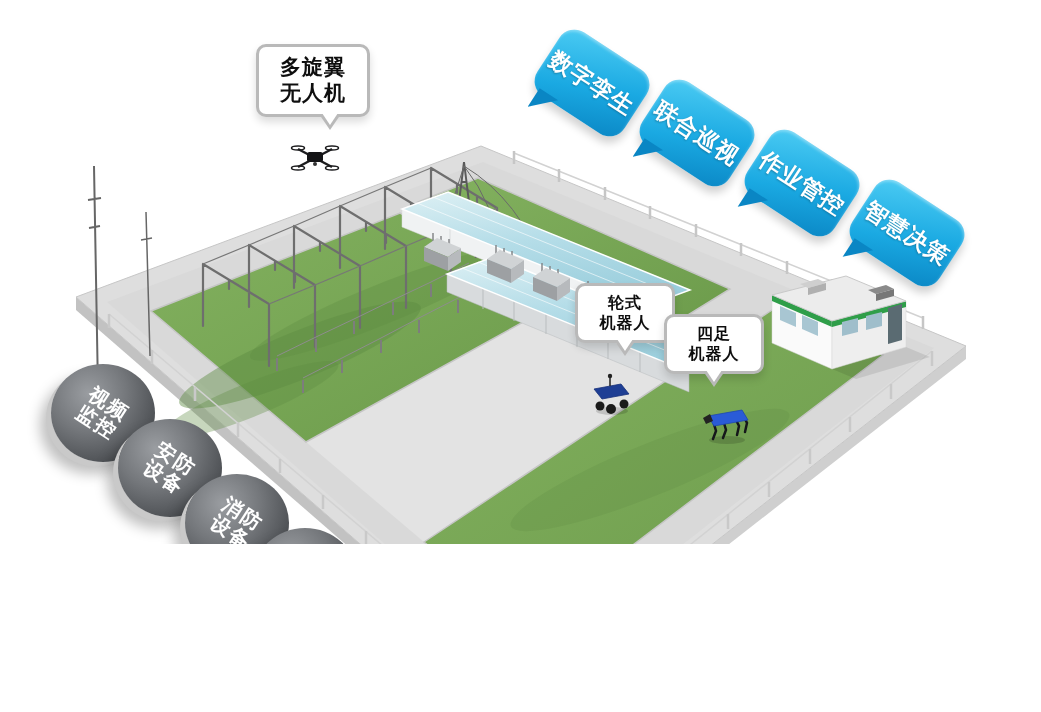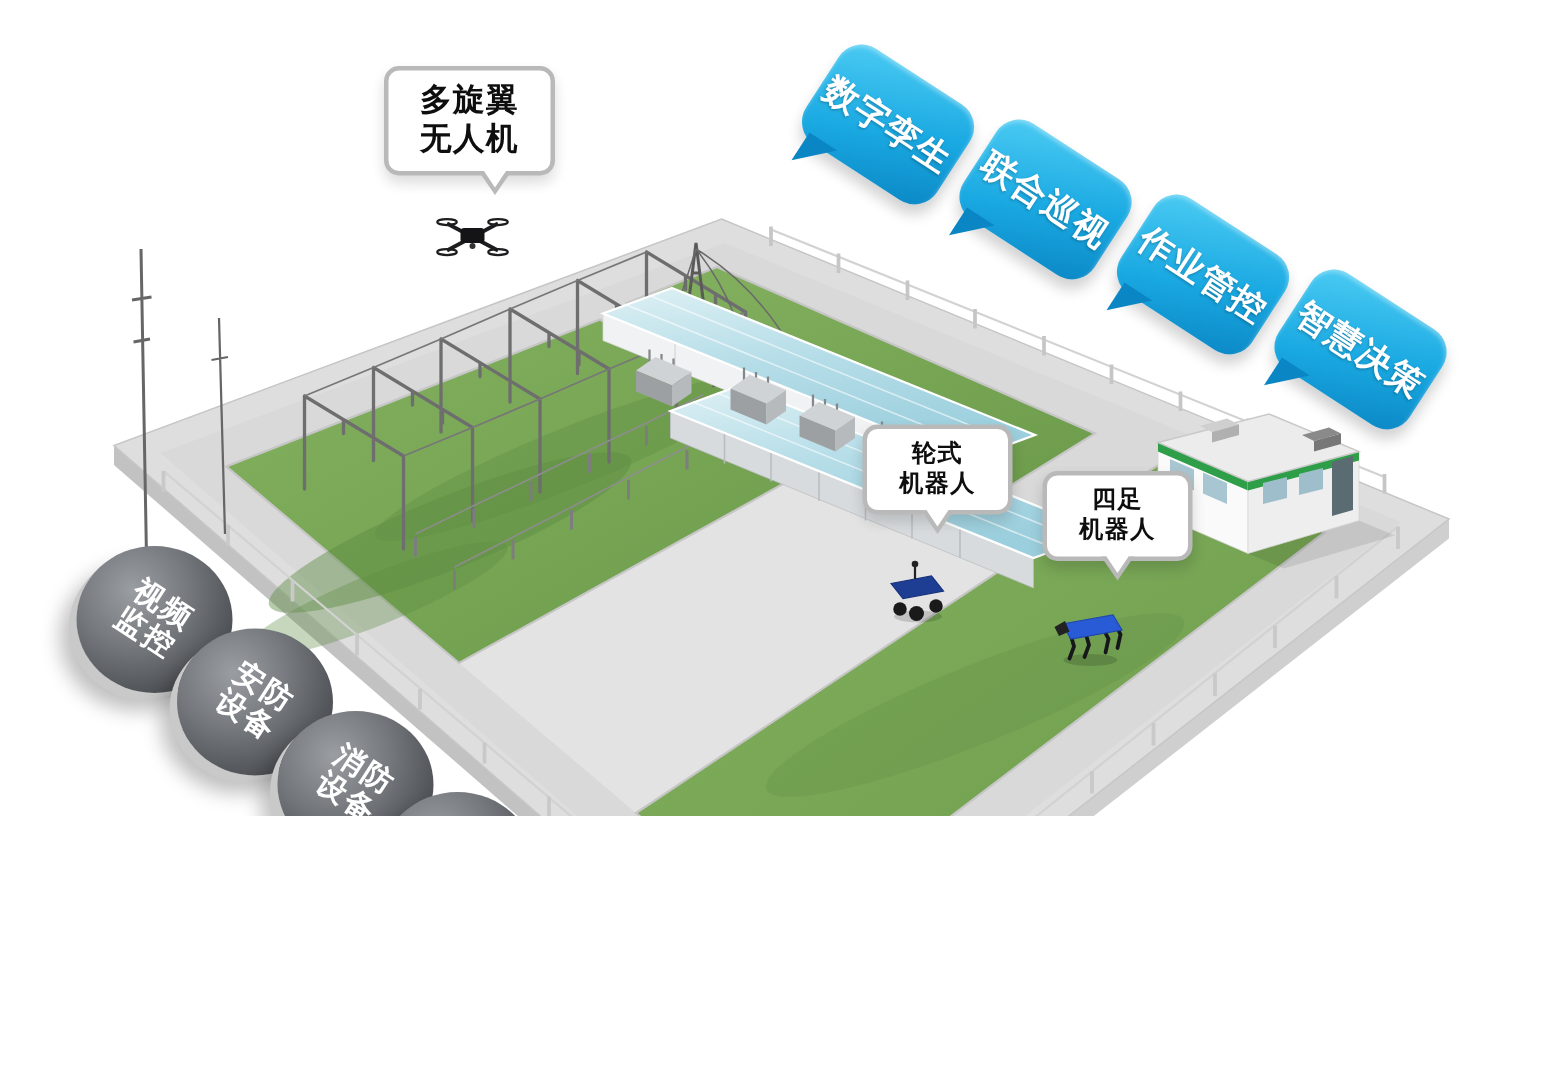--- a/index.html
+++ b/index.html
@@ -16,21 +16,21 @@
            border-left:11px solid transparent;border-right:11px solid transparent;
            border-top:16px solid #b9b9b9;}
   .callout::after{content:"";position:absolute;bottom:-11px;left:calc(50% - 8px);
            border-left:8px solid transparent;border-right:8px solid transparent;
            border-top:12px solid #ffffff;}
   .callout-drone{left:256px;top:44px;width:88px;}
   .callout-drone .l{font-size:21px;}
   .callout-drone::before{left:56%;}
   .callout-drone::after{left:calc(56% + 3px);}
   .callout-wheeled{left:575px;top:283px;width:74px;}
-  .callout-quad{left:695px;top:314px;width:74px;}
+  .callout-quad{left:664px;top:314px;width:74px;}
 
   
   .bubble{position:absolute;width:104px;height:76px;border-radius:18px;
           background:linear-gradient(155deg,#4ecdf4 0%,#1aa9e2 55%,#0a86c4 100%);
           transform:rotate(33deg);display:flex;align-items:center;justify-content:center;
           box-shadow:3px 6px 9px rgba(0,0,0,.18), inset 0 2px 3px rgba(255,255,255,.35);z-index:6;}
   .bubble::after{content:"";position:absolute;bottom:-17px;left:11px;width:0;height:0;
           border-top:22px solid #0a86c4;border-right:22px solid transparent;}
   .bubble span{color:#ffffff;font-size:23px;font-weight:700;letter-spacing:1px;white-space:nowrap;
           text-shadow:0 1px 2px rgba(0,0,0,.25);}

